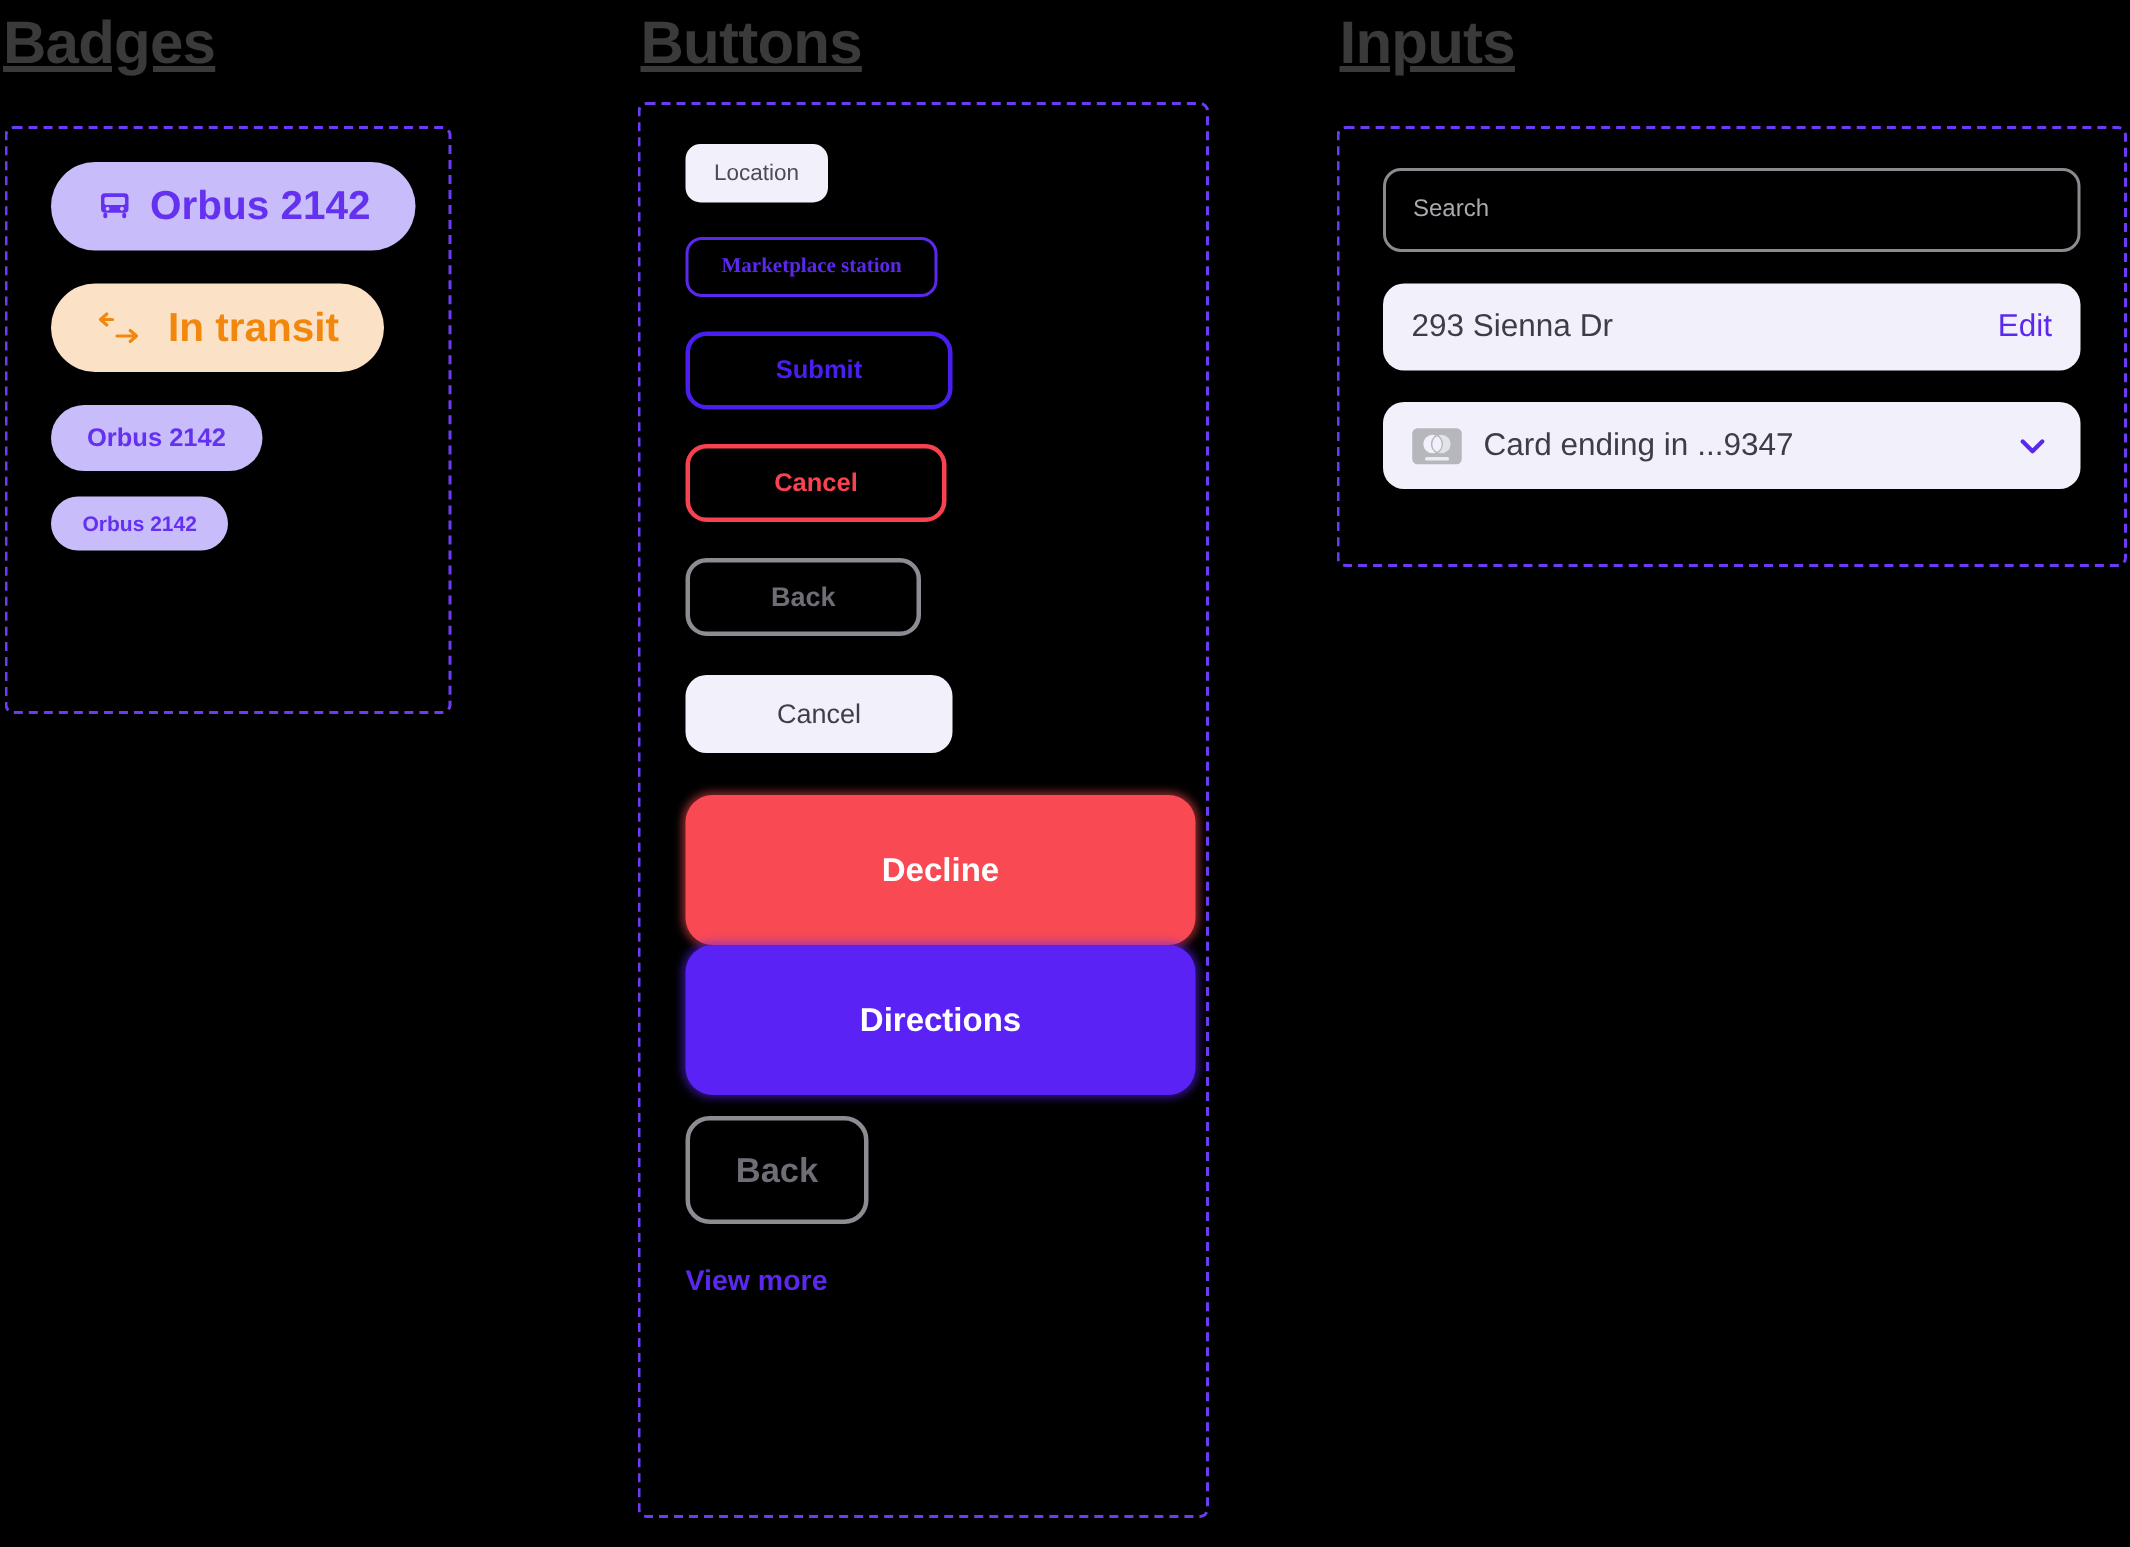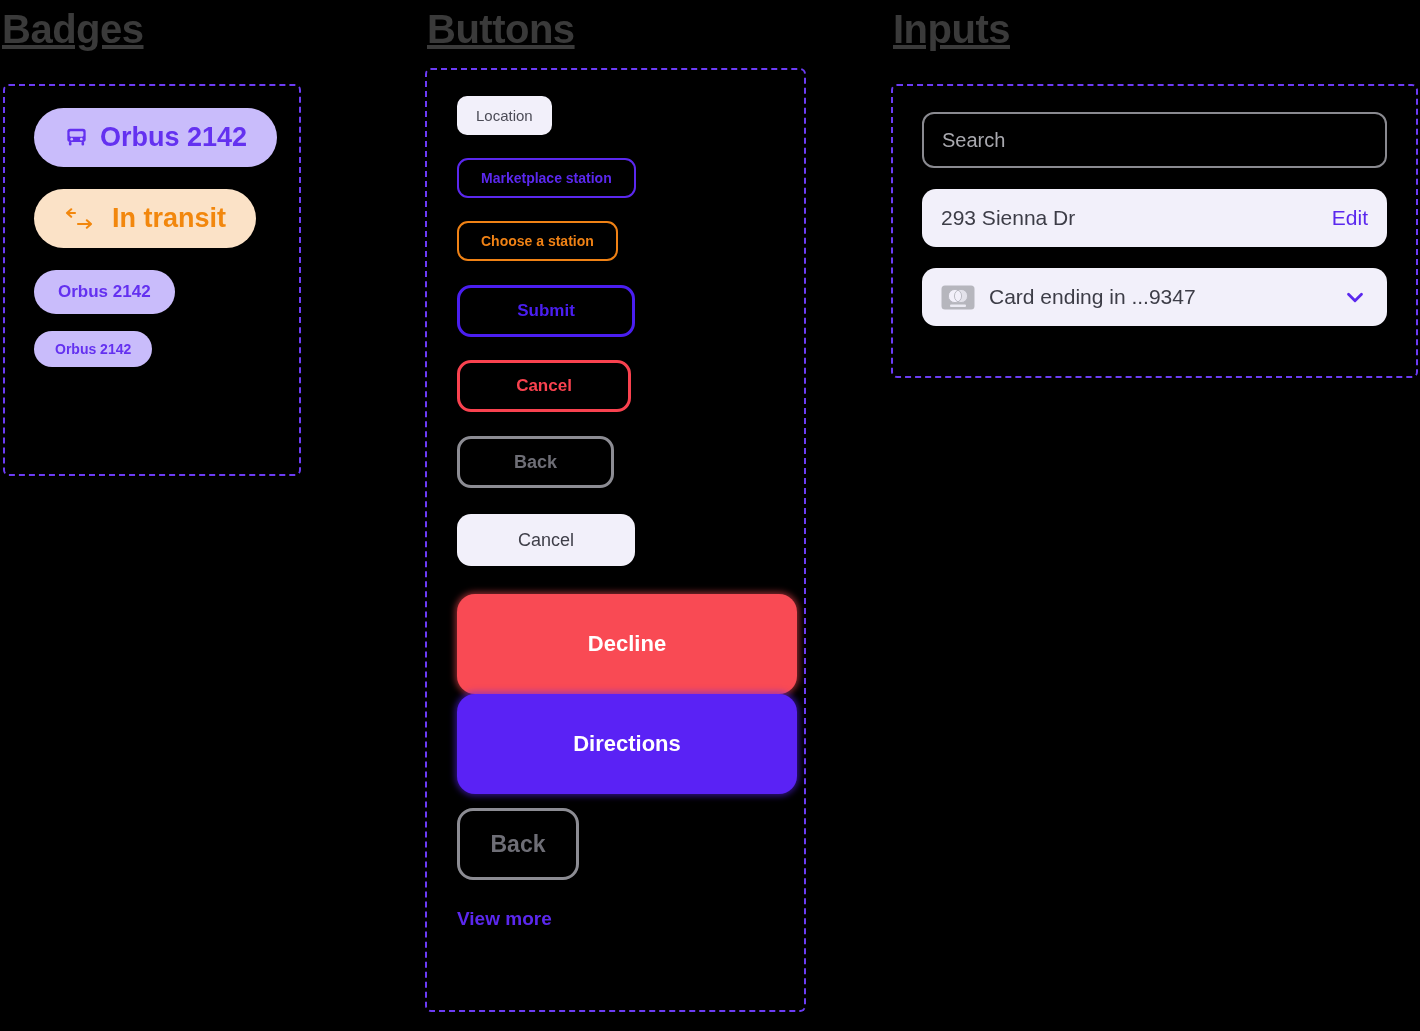--- a/index.html
+++ b/index.html
@@ -118,20 +118,21 @@
     margin-bottom: 23px;
   }
   .btn-outline-purple-sm {
     border: 2px solid #5b28ee;
     color: #5b28ee;
     font-size: 14px;
     font-weight: bold;
     border-radius: 11px;
     padding: 10px 22px;
     margin-bottom: 23px;
+    font-family: Liberation Serif, serif;
   }
   .btn-outline-orange-sm {
     border: 2px solid #f08215;
     color: #f08215;
     font-size: 14px;
     font-weight: bold;
     border-radius: 11px;
     padding: 10px 22px;
     margin-bottom: 24px;
   }
@@ -227,21 +228,21 @@
   }
   .input-search {
     display: block;
     width: 100%;
     height: 56px;
     box-sizing: border-box;
     background: transparent;
     border: 2px solid #8a8a90;
     border-radius: 12px;
     color: #c8c8cc;
-    font-size: 20px;
+    font-size: 16px;
     font-family: "Liberation Sans", sans-serif;
     padding: 0 18px;
     margin-bottom: 21px;
     outline: none;
   }
   .input-search::placeholder { color: #a9a9af; }
   .field-row {
     display: flex;
     align-items: center;
     width: 100%;
@@ -324,23 +325,20 @@
   <div class="dashed-box" id="buttons-box">
 
     <div class="btn-stack">
       <button class="btn btn-chip">Location</button>
     </div>
 
     <div class="btn-stack">
       <button class="btn btn-outline-purple-sm">Marketplace station</button>
     </div>
 
-    <div class="btn-stack">
-      <button class="btn btn-outline-orange-sm">Choose a station</button>
-    </div>
 
     <div class="btn-stack">
       <button class="btn btn-outline-purple">Submit</button>
     </div>
 
     <div class="btn-stack">
       <button class="btn btn-outline-red">Cancel</button>
     </div>
 
     <div class="btn-stack">

